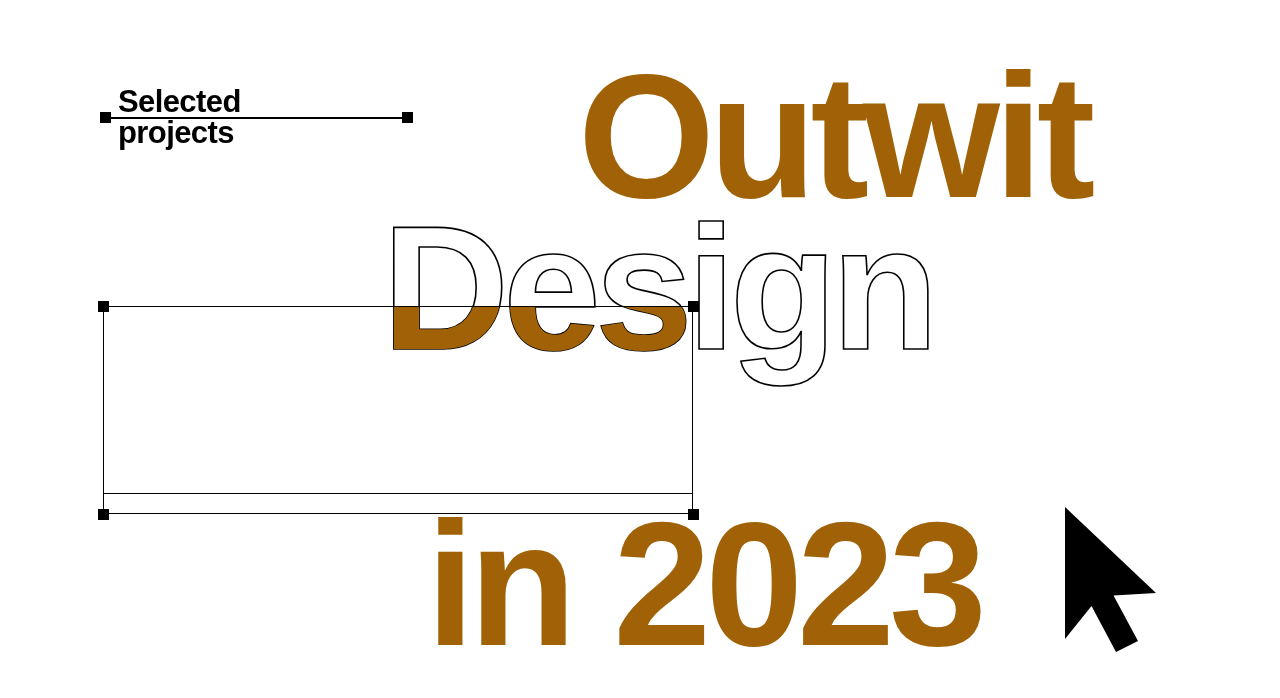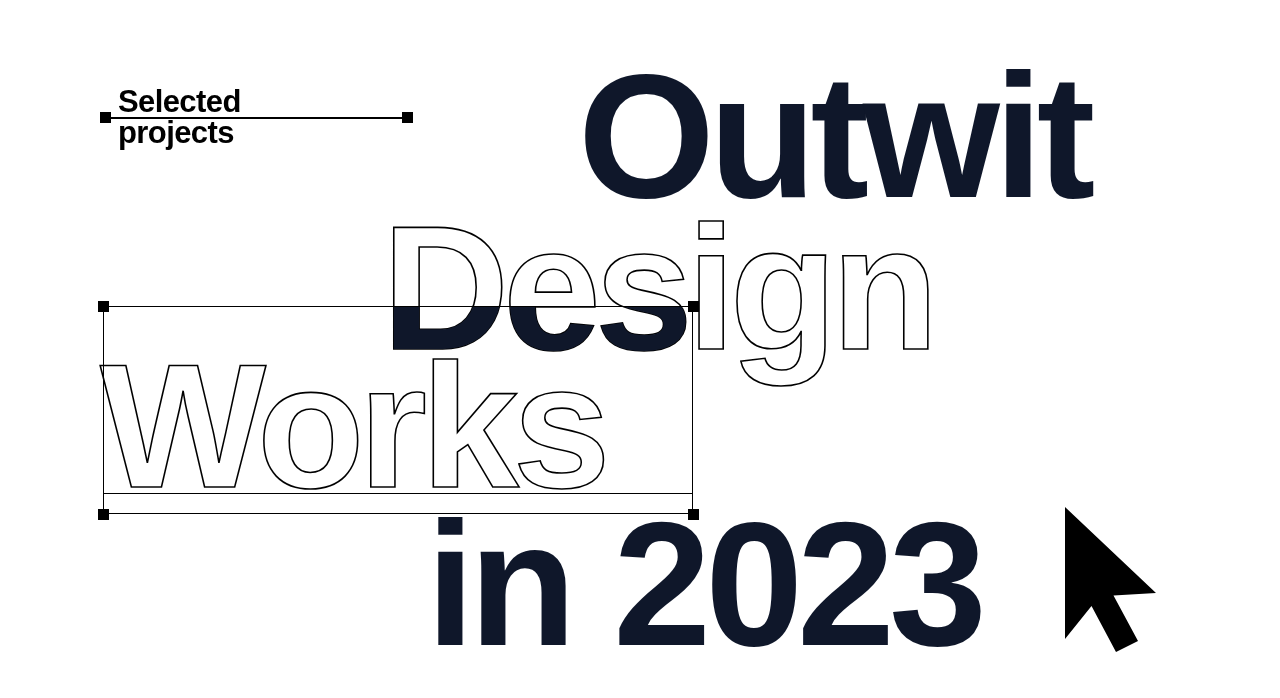--- a/index.html
+++ b/index.html
@@ -66,21 +66,21 @@
   #eyebrow-handle-right { left: 302px; }
 
   
   .display {
     font-size: 176px;
     font-weight: 700;
     letter-spacing: -6px;
     line-height: 1;
   }
   .solid {
-    color: #0f172a;
+    color: #a16207;
     text-align: center;
   }
   .outline {
     color: transparent;
     -webkit-text-stroke: 1.6px #000000;
     text-shadow: none;
   }
 
   #word-outwit { left: 578px; top: 48px; }
   #word-design-outline { left: 382px; top: 200px; }
@@ -159,21 +159,20 @@
   </div>
 
   <div class="layer display solid" id="word-outwit">Outwit</div>
 
   <div class="layer display outline" id="word-design-outline">Design</div>
 
   <div id="design-clip">
     <div class="layer display solid" id="word-design-solid">Design</div>
   </div>
 
-  <div class="layer display outline" id="word-works-outline">Works</div>
 
   <div class="layer display solid" id="word-in2023">in 2023</div>
 
   <div id="selection-marquee"></div>
   <div id="selection-baseline"></div>
   <div class="corner-handle" id="handle-tl"></div>
   <div class="corner-handle" id="handle-tr"></div>
   <div class="corner-handle" id="handle-bl"></div>
   <div class="corner-handle" id="handle-br"></div>
 

